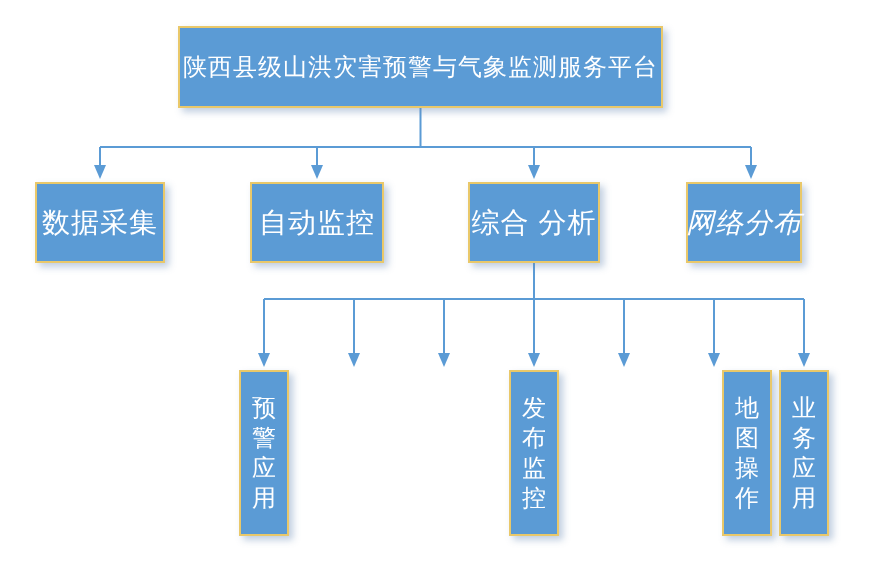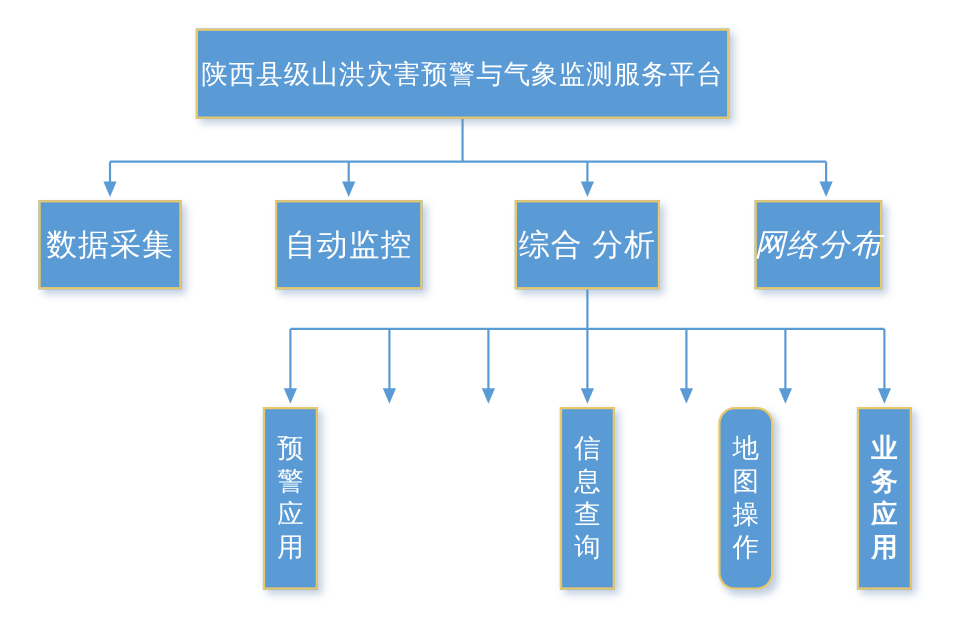--- a/index.html
+++ b/index.html
@@ -63,22 +63,22 @@
     word-break: break-all;
     white-space: normal;
     line-height: 30px;
     text-align: center;
   }
   .node-l3-1 { left: 239px; }
   .node-l3-2 { left: 329px; }
   .node-l3-3 { left: 419px; }
   .node-l3-4 { left: 509px; }
   .node-l3-5 { left: 599px; }
-  .node-l3-6 { left: 653px; border-radius: 15px; }
-  .node-l3-7 { left: 779px; font-weight: bold; }
+  .node-l3-6 { left: 722px; }
+  .node-l3-7 { left: 779px; }
 </style>
 </head>
 <body>
 
 <div class="stage">
 
   <svg class="connector-svg" viewBox="0 0 869 570" xmlns="http://www.w3.org/2000/svg">
 
     <path d="M420.5 108 V147 M100 147 H751 M100 147 V166 M317 147 V166 M534 147 V166 M751 147 V166" fill="none" stroke="#5B9BD5" stroke-width="2"></path>
     <polygon points="94,165 106,165 100,179" fill="#5B9BD5"></polygon>
@@ -110,21 +110,21 @@
     <span>综合 分析</span>
   </div>
   <div class="node node-l2 node-l2-4">
     <span>网络分布</span>
   </div>
 
   <div class="node node-l3 node-l3-1">
     <span class="vtext">预警应用</span>
   </div>
   <div class="node node-l3 node-l3-4">
-    <span class="vtext">信息查询</span>
+    <span class="vtext">发布监控</span>
   </div>
   <div class="node node-l3 node-l3-6">
     <span class="vtext">地图操作</span>
   </div>
   <div class="node node-l3 node-l3-7">
     <span class="vtext">业务应用</span>
   </div>
 
 </div>
 

